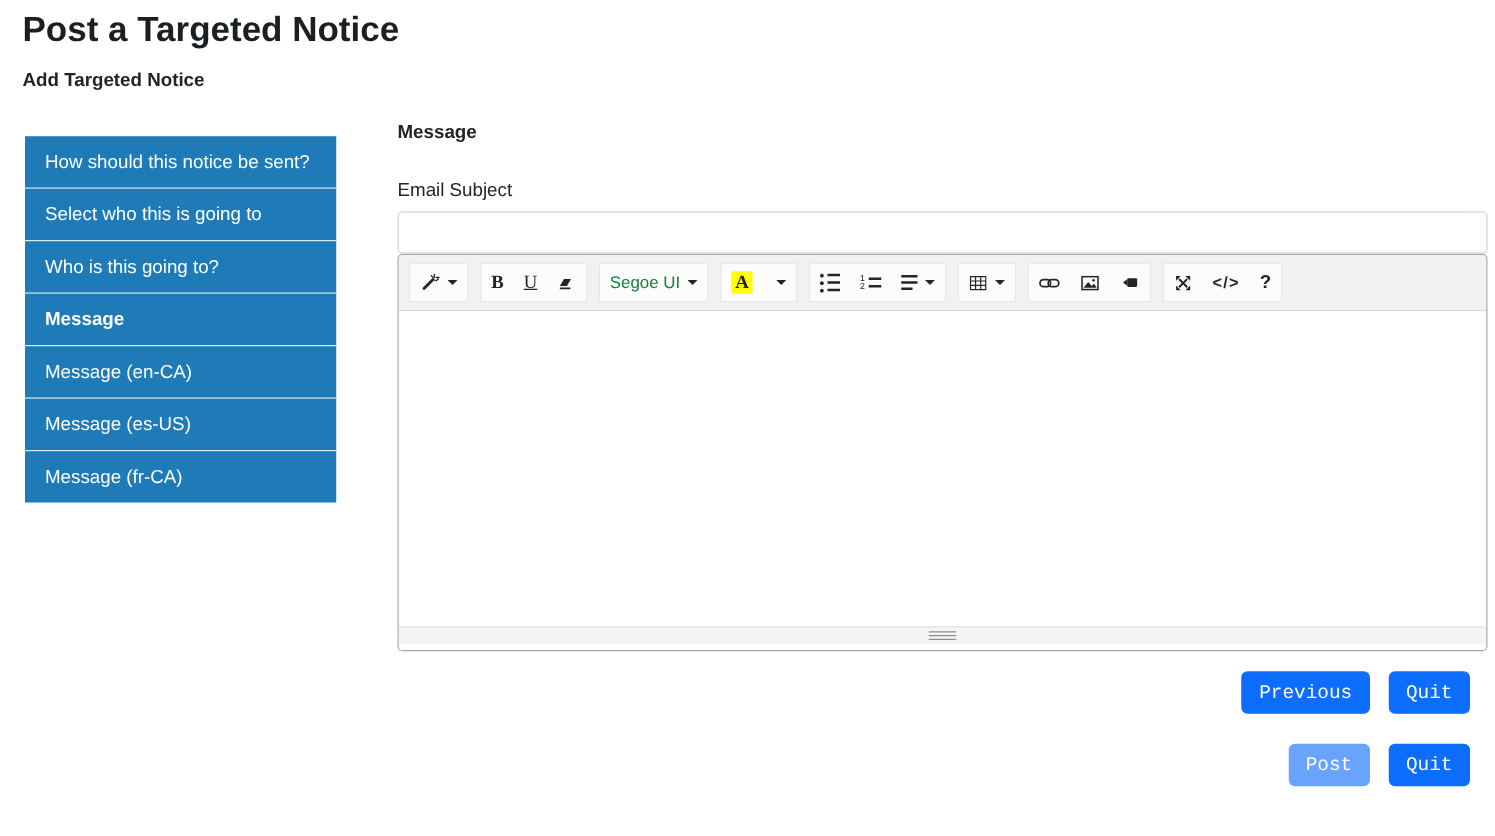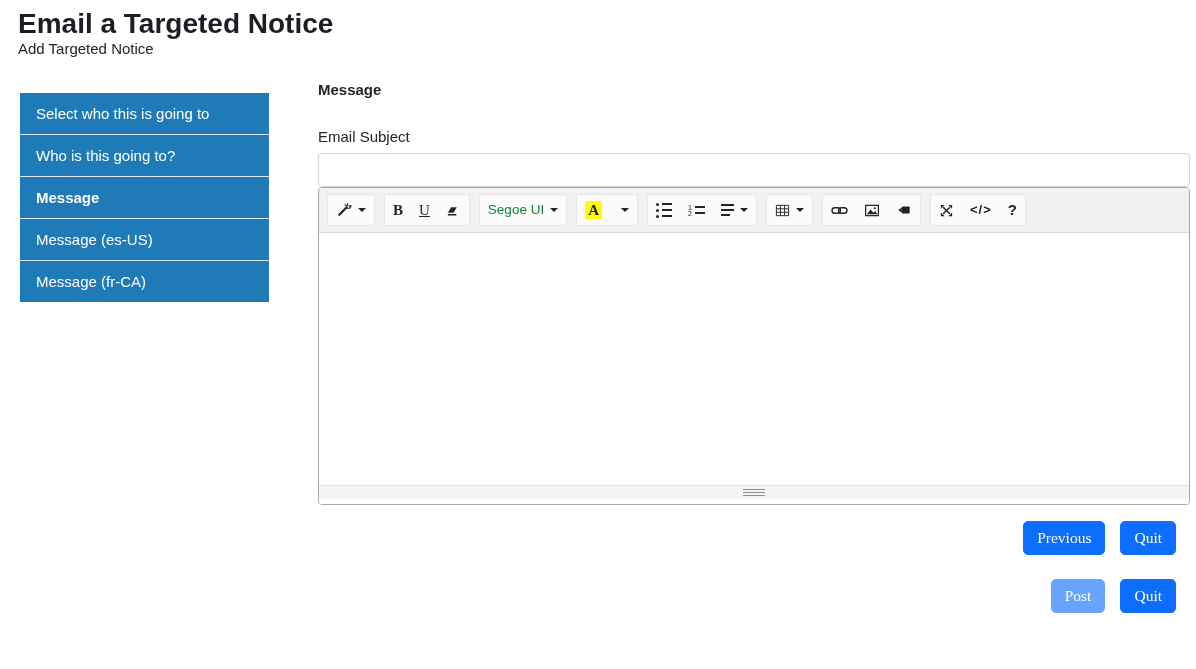--- a/index.html
+++ b/index.html
@@ -6,21 +6,21 @@
   body {
     font-family: "Liberation Sans", "DejaVu Sans", sans-serif;
     background: #fff;
     color: #212529;
     width: 1196px;
     height: 669px;
     overflow: hidden;
   }
   .page { padding: 8px 6px 0 18px; }
   h1.page-title { font-size: 28px; font-weight: 600; letter-spacing: 0; color: #1b1f24; }
-  .page-subtitle { font-size: 15px; font-weight: 400; }
+  .page-subtitle { font-size: 15px; font-weight: 700; margin-top: 16px; }
 
   .layout-row { display: flex; align-items: flex-start; margin-top: 24px; padding-left: 2px; }
 
   
   .wizard { width: 249px; flex: 0 0 249px; margin-top: 12px; }
   .wizard-step {
     background: #1e7bb8;
     color: #fff;
     font-size: 15px;
     line-height: 23px;
@@ -132,40 +132,42 @@
   
   .actions { display: flex; justify-content: flex-end; gap: 15px; padding-right: 14px; }
   .actions.row1 { margin-top: 16px; }
   .actions.row2 { margin-top: 24px; }
   .btn {
     background: #0d6efd;
     color: #fff;
     border: 1px solid #0d6efd;
     border-radius: 5px;
     font-size: 15.5px;
-    font-family: Liberation Serif, serif;
+    font-family: Liberation Mono, monospace;
     padding: 6px 13px;
     cursor: pointer;
     line-height: 20px;
   }
   .btn.disabled { opacity: 0.62; }
 </style>
 </head>
 <body>
 
 <div class="page">
-  <h1 class="page-title">Email a Targeted Notice</h1>
+  <h1 class="page-title">Post a Targeted Notice</h1>
   <div class="page-subtitle">Add Targeted Notice</div>
 
   <div class="layout-row">
 
     <div class="wizard">
+      <div class="wizard-step">How should this notice be sent?</div>
       <div class="wizard-step">Select who this is going to</div>
       <div class="wizard-step">Who is this going to?</div>
       <div class="wizard-step active">Message</div>
+      <div class="wizard-step">Message (en-CA)</div>
       <div class="wizard-step">Message (es-US)</div>
       <div class="wizard-step">Message (fr-CA)</div>
     </div>
 
     <div class="main-col">
       <div class="section-heading">Message</div>
 
       <div class="field-label">Email Subject</div>
       <input class="text-input" type="text" value="" style="">
 

